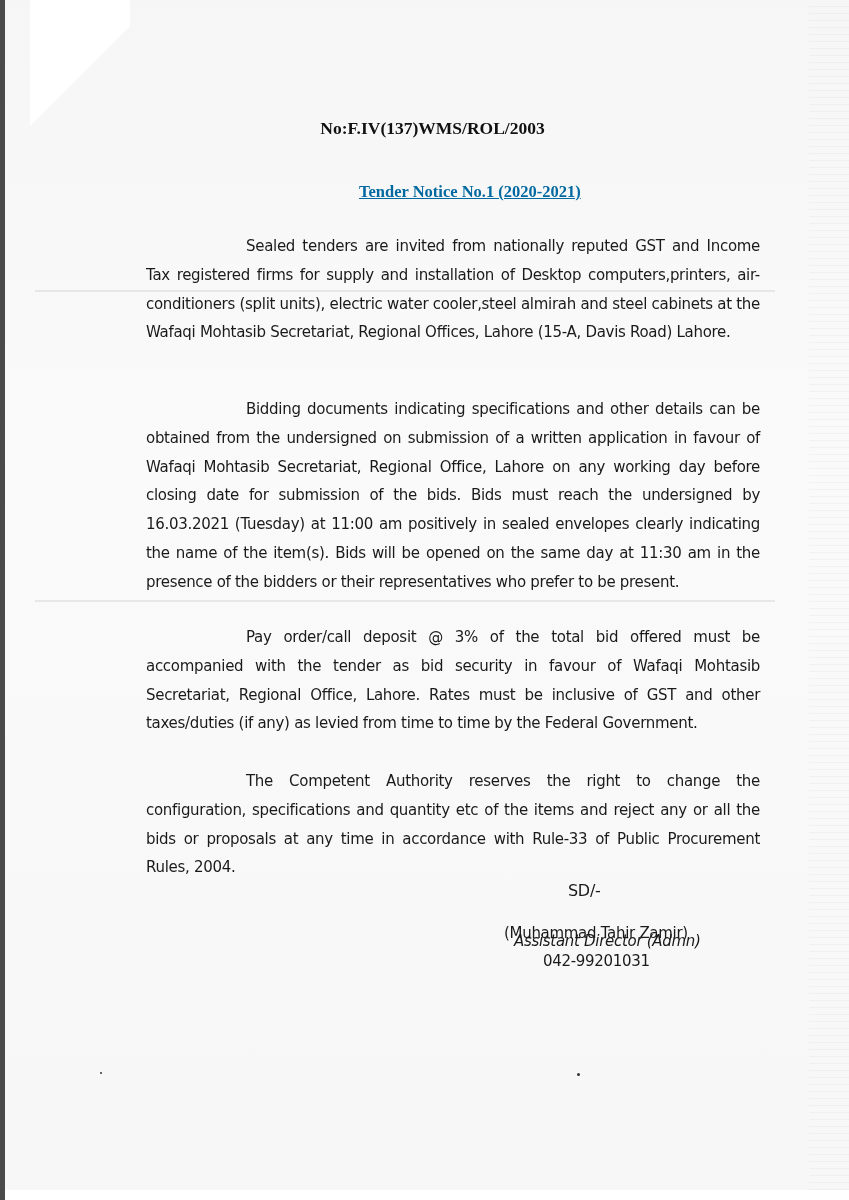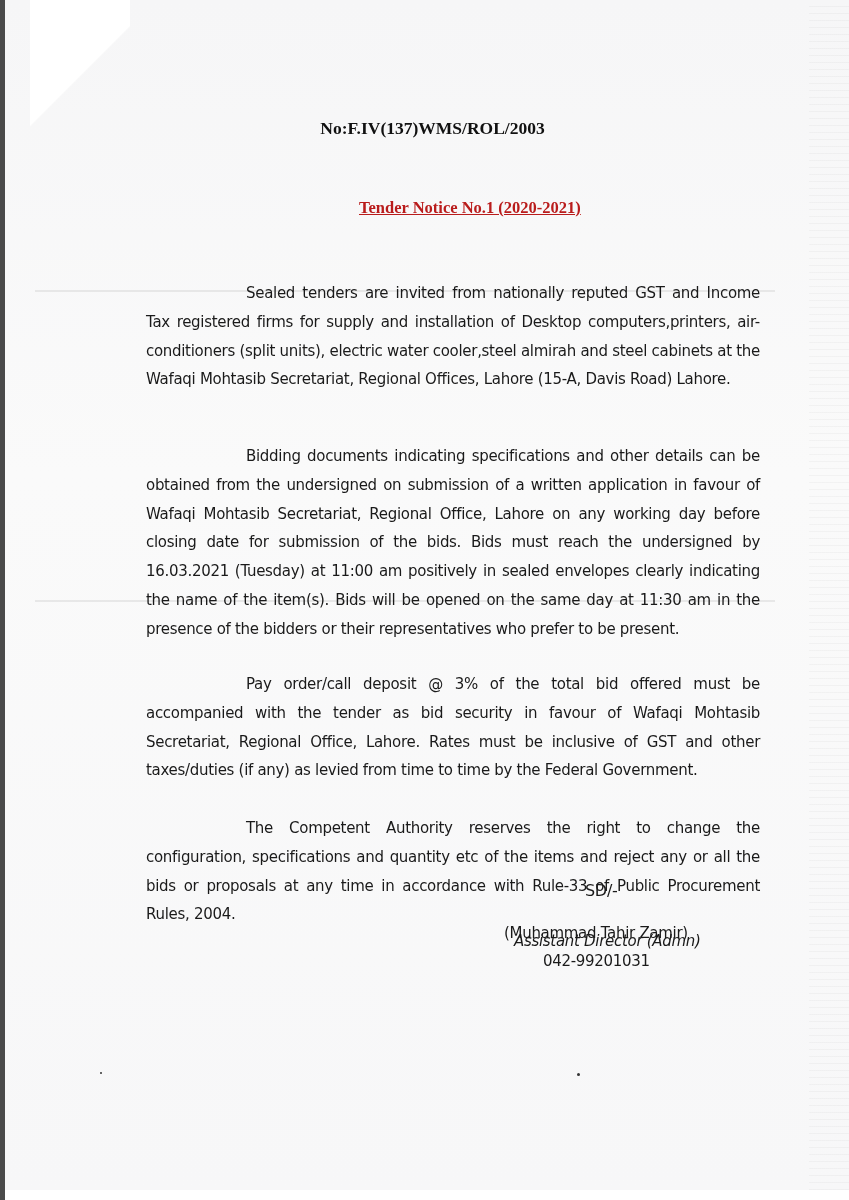--- a/index.html
+++ b/index.html
@@ -64,56 +64,55 @@
       font-weight: bold;
       color: #111;
       font-size: 17.5px;
       line-height: 21px;
     }
     .header .line { display: block; }
     .header .ref { padding-left: 16px; }
     .title {
       position: absolute;
       left: 359px;
-      top: 198px;
+      top: 182px;
       font-family: "Liberation Serif", serif;
       font-weight: bold;
       font-size: 16.5px;
       text-decoration: underline;
-      color: #b91c1c;
+      color: #0369a1;
     }
     .body-text {
       position: absolute;
       left: 146px;
       width: 614px;
       font-family: "DejaVu Sans", sans-serif;
       font-size: 15px;
       line-height: 28.8px;
       color: #1a1a1a;
       text-align: justify;
       text-indent: 100px;
       letter-spacing: -0.3px;
-      margin-top: 47px;
     }
     .p1 { top: 232px; }
     .p2 { top: 395px; }
     .p3 { top: 623px; }
     .p4 { top: 767px; }
     .signature {
       position: absolute;
       left: 500px;
       top: 880px;
       width: 230px;
       font-family: "DejaVu Sans", sans-serif;
       font-size: 15px;
       color: #1a1a1a;
       line-height: 21px;
       letter-spacing: -0.3px;
     }
-    .sig-sd { position: absolute; left: 85px; top: 0; font-size: 16px; text-align: center; }
+    .sig-sd { position: absolute; left: 68px; top: 0; font-size: 16px; text-align: center; }
     .sig-name { position: absolute; left: 4px; top: 43px; white-space: nowrap; }
     .sig-desig { position: absolute; left: 14px; top: 51px; white-space: nowrap; font-style: italic; }
     .sig-phone { position: absolute; left: 43px; top: 71px; white-space: nowrap; }
     .dot {
       position: absolute;
       width: 3px;
       height: 3px;
       border-radius: 50%;
       background: #333;
     }

